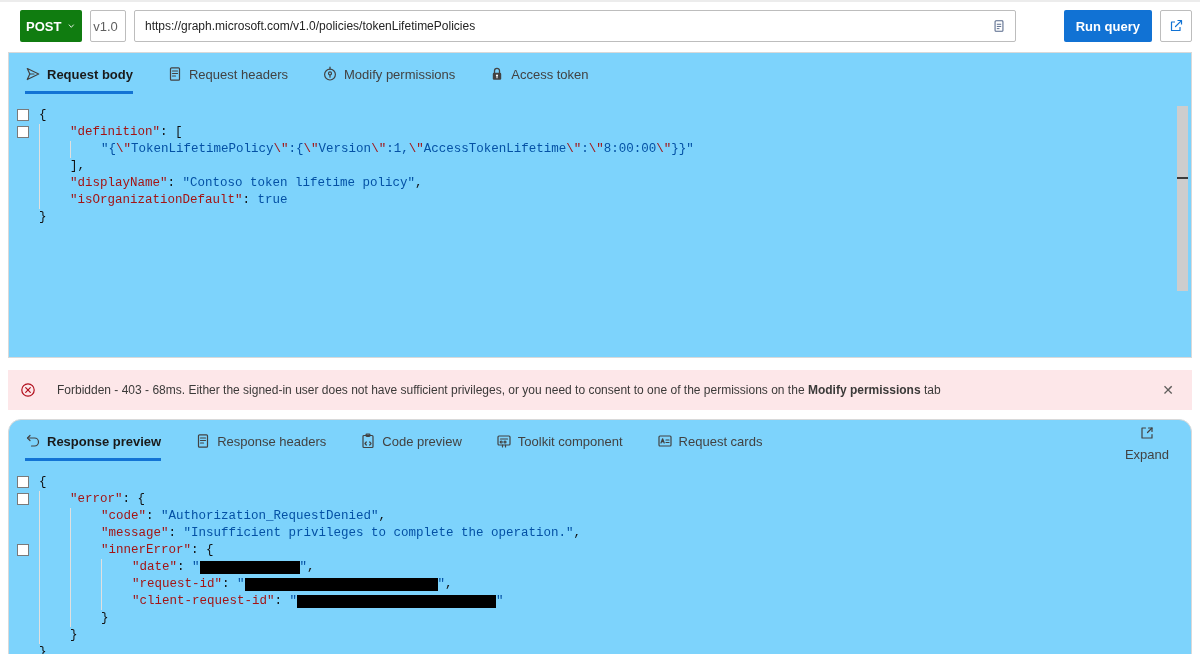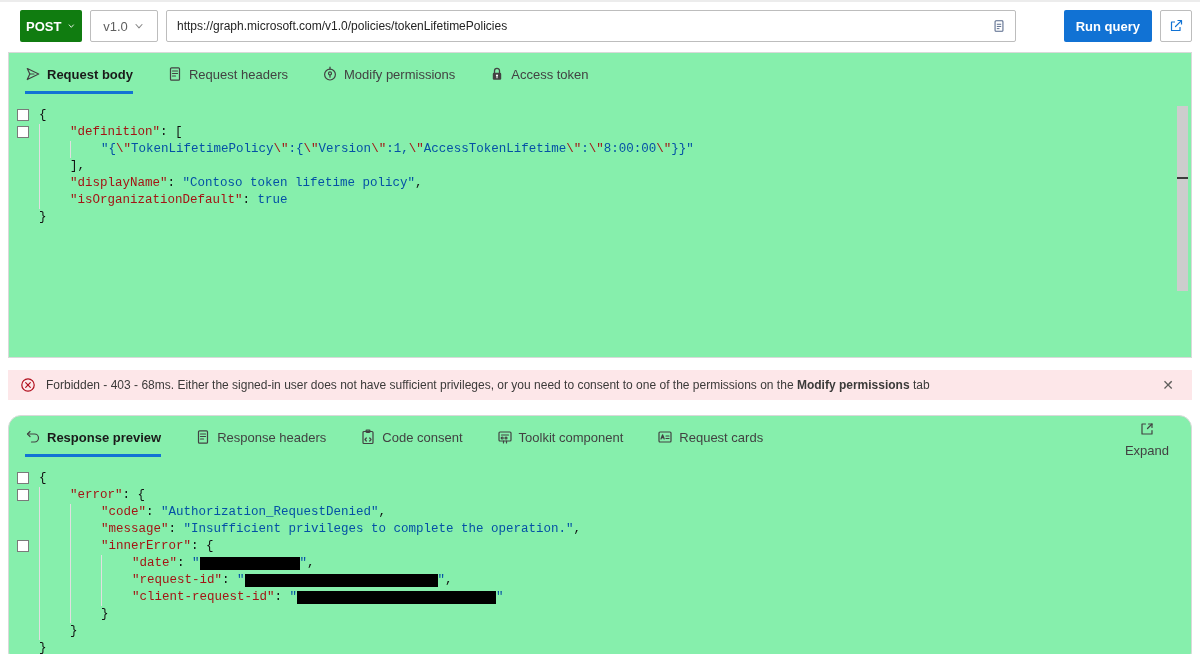--- a/index.html
+++ b/index.html
@@ -1,32 +1,32 @@
 <!DOCTYPE html>
 <html><head>
 <meta charset="utf-8">
 <style>
   html,body{margin:0;padding:0;background:#fff;width:1200px;height:654px;overflow:hidden;
     font-family:"Liberation Sans","DejaVu Sans",sans-serif;color:#242424;}
   body{border-top:2px solid #ececec;box-sizing:border-box;}
   .topbar{display:flex;align-items:stretch;gap:8px;padding:8px 8px 0 8px;height:32px;}
   .post-btn{background:#107c10;color:#fff;border:none;border-radius:2px;width:62px;display:flex;
     align-items:center;justify-content:center;gap:6px;font-weight:700;font-size:13px;cursor:pointer;margin-left:12px;}
-  .ver-btn{background:#fff;color:#5f5f5f;border:1px solid #bdbdbd;border-radius:2px;width:68px;display:flex;
+  .ver-btn{background:#fff;color:#5f5f5f;border:1px solid #bdbdbd;border-radius:2px;width:36px;display:flex;
     align-items:center;justify-content:center;gap:5px;font-size:13px;cursor:pointer;}
   .url-wrap{position:relative;flex:1;display:flex;}
   .url-input{flex:1;border:1px solid #bdbdbd;border-radius:2px;font-size:12px;color:#242424;
     padding:0 36px 0 10px;outline:none;font-family:"Liberation Sans",sans-serif;}
   .url-doc-btn{position:absolute;right:4px;top:4px;width:26px;height:24px;display:flex;align-items:center;
     justify-content:center;background:transparent;border:none;cursor:pointer;}
   .run-btn{background:#1172d4;color:#fff;border:none;border-radius:2px;min-width:84px;font-weight:700;
     font-size:13px;cursor:pointer;padding:0 12px;margin-left:40px;}
   .share-btn{background:#fff;border:1px solid #bdbdbd;border-radius:2px;width:32px;display:flex;
     align-items:center;justify-content:center;cursor:pointer;}
-  .panel{margin:10px 8px 12px 8px;border:1px solid #d9d9d9;background:#86efac;position:relative;box-sizing:border-box;}
+  .panel{margin:10px 8px 12px 8px;border:1px solid #d9d9d9;background:#7dd3fc;position:relative;box-sizing:border-box;}
   .panel.request{height:306px;}
   .panel.response{height:250px;margin-top:6px;border-radius:13px;}
   .tabs{display:flex;align-items:center;gap:34px;padding:10px 16px 0 16px;height:34px;}
   .tab{display:flex;align-items:center;gap:6px;font-size:13px;color:#424242;cursor:pointer;
     padding-bottom:9px;border-bottom:3px solid transparent;white-space:nowrap;}
   .tab.active{color:#1a1a1a;font-weight:700;border-bottom-color:#1273d4;}
   .tab svg{flex:none;}
   .tabs-spacer{flex:1;}
   .expand-btn{display:flex;align-items:center;gap:6px;font-size:13px;color:#424242;cursor:pointer;
     background:none;border:none;padding-bottom:9px;font-family:"Liberation Sans",sans-serif;flex-direction:column;}
@@ -37,22 +37,22 @@
   .gut-box{display:block;width:12px;height:12px;border:1px solid #7a7a7a;background:#fff;margin-top:2px;box-sizing:border-box;}
   .ind{width:30px;flex:none;border-left:1px solid #e0e0e0;height:17px;}
   .tk-p{color:#111;}
   .tk-k{color:#a31515;}
   .tk-s{color:#0451a5;}
   .tk-e{color:#a31515;}
   .tk-b{color:#0451a5;}
   .tk-r{display:inline-block;background:#000;height:13px;align-self:center;flex:none;}
   .scroll-thumb{position:absolute;right:3px;top:53px;width:11px;height:185px;background:#cdcdcd;}
   .scroll-mark{position:absolute;right:3px;top:124px;width:11px;height:2px;background:#3c3c3c;}
-  .banner{margin:10px 8px 15px 8px;height:30px;background:#fde7e9;display:flex;align-items:center;
-    padding:0 12px;gap:10px;font-size:12px;color:#3b3a39;}
+  .banner{margin:10px 8px 9px 8px;height:40px;background:#fde7e9;display:flex;align-items:center;
+    padding:0 12px;gap:21px;font-size:12px;color:#3b3a39;}
   .banner .msg{flex:1;white-space:nowrap;overflow:hidden;}
   .banner b{font-weight:700;}
   .banner-close{background:none;border:none;color:#605e5c;font-size:14px;cursor:pointer;line-height:1;
     font-family:"Liberation Sans",sans-serif;}
   .icon-stroke{stroke:#424242;fill:none;stroke-width:1.2;stroke-linecap:round;stroke-linejoin:round;}
 </style>
 </head>
 <body>
 
 <div class="topbar">
@@ -167,21 +167,21 @@
       </svg>
       <span>Response headers</span>
     </div>
     <div class="tab">
       <svg width="16" height="16" viewBox="0 0 16 16">
         <rect class="icon-stroke" x="3" y="2.5" width="10" height="12" rx="1"></rect>
         <rect class="icon-stroke" x="6" y="1.2" width="4" height="2.2" rx="0.8"></rect>
         <path class="icon-stroke" d="M6.3 9 L5 10.5 L6.3 12"></path>
         <path class="icon-stroke" d="M9.7 9 L11 10.5 L9.7 12"></path>
       </svg>
-      <span>Code consent</span>
+      <span>Code preview</span>
     </div>
     <div class="tab">
       <svg width="16" height="16" viewBox="0 0 16 16">
         <rect class="icon-stroke" x="2" y="3" width="12" height="9" rx="1"></rect>
         <line class="icon-stroke" x1="4.5" y1="6" x2="11.5" y2="6"></line>
         <circle class="icon-stroke" cx="5.2" cy="9" r="1"></circle>
         <circle class="icon-stroke" cx="9" cy="9" r="1"></circle>
         <line class="icon-stroke" x1="6.5" y1="12" x2="6.5" y2="14"></line>
         <line class="icon-stroke" x1="9.5" y1="12" x2="9.5" y2="14"></line>
       </svg>

